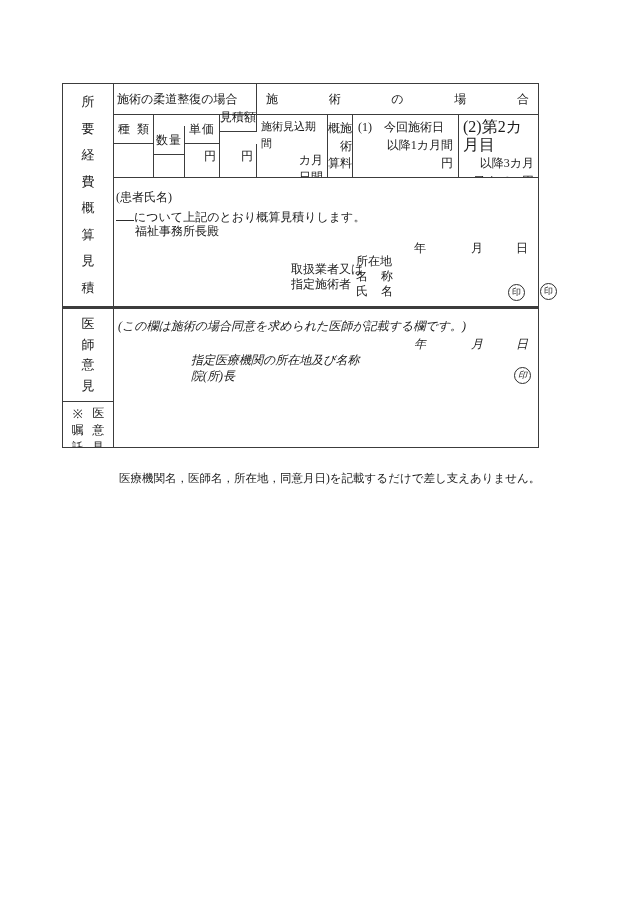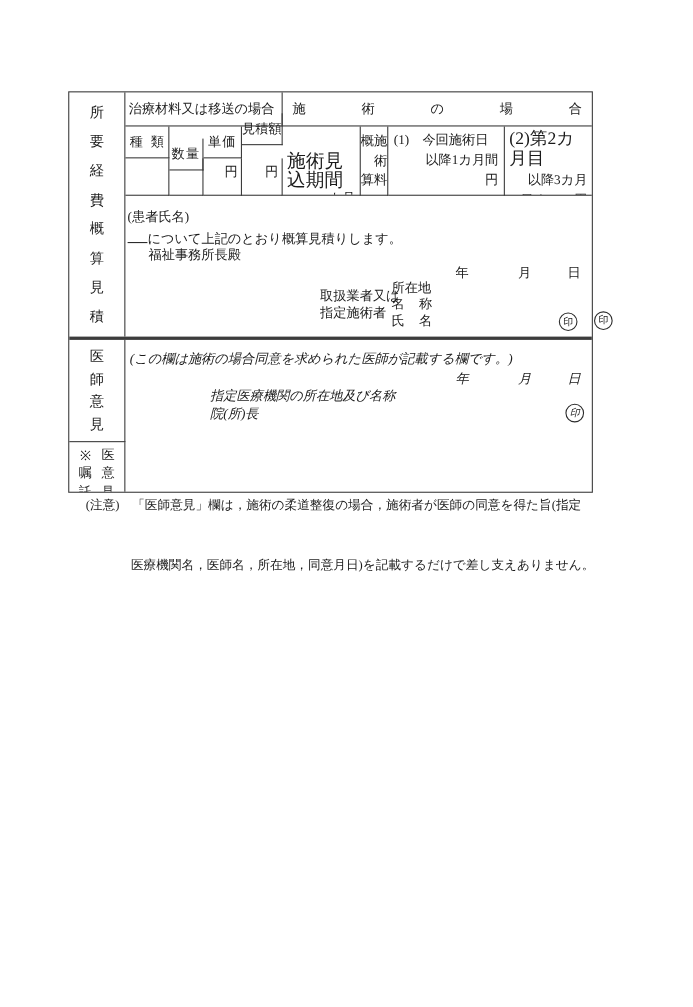--- a/index.html
+++ b/index.html
@@ -33,21 +33,21 @@
         <span>所</span>
         <span>要</span>
         <span>経</span>
         <span>費</span>
         <span>概</span>
         <span>算</span>
         <span>見</span>
         <span>積</span>
       </div>
 
-    <div class="cell br bb" style="left:51px;top:0;width:143px;height:31px;line-height:30px;padding-left:3px;">治療材料又は移送の場合</div>
+    <div class="cell br bb" style="left:51px;top:0;width:143px;height:31px;line-height:30px;padding-left:3px;">施術の柔道整復の場合</div>
 
     <div class="cell bb hspread" style="left:194px;top:0;width:281px;height:31px;padding:0 9px;">
         <span>施</span>
         <span>術</span>
         <span>の</span>
         <span>場</span>
         <span>合</span>
       </div>
 
     <div class="cell br bb hspread" style="left:51px;top:31px;width:40px;height:29px;padding:0 4px;">
@@ -57,21 +57,21 @@
     <div class="cell br bb center" style="left:91px;top:42px;width:31px;height:29px;letter-spacing:1px;">数量</div>
     <div class="cell br bb center" style="left:122px;top:31px;width:35px;height:29px;letter-spacing:1px;text-align:center;">単価</div>
     <div class="cell br bb center" style="left:157px;top:19px;width:37px;height:29px;">見積額</div>
 
     <div class="cell br bb" style="left:51px;top:60px;width:40px;height:34px;"></div>
     <div class="cell br bb" style="left:91px;top:60px;width:31px;height:34px;"></div>
     <div class="cell br bb right" style="left:122px;top:60px;width:35px;height:34px;padding:4px 3px 0 0;">円</div>
     <div class="cell br bb right" style="left:157px;top:60px;width:37px;height:34px;padding:4px 3px 0 0;">円</div>
 
     <div class="cell br bb" style="left:194px;top:31px;width:71px;height:63px;padding:3px 4px;line-height:17px;">
-      <div style="font-size:17px;margin-top:20px;">施術見込期間</div>
+      <div style="font-size:11px;">施術見込期間</div>
       <div class="right">カ月</div>
       <div class="right">日間</div>
     </div>
 
     <div class="cell br bb" style="left:265px;top:31px;width:25px;height:63px;display:flex;justify-content:space-evenly;padding:5px 0;">
       <div class="vspread" style="height:100%;">
           <span>概</span>
           <span>算</span>
         </div>
       <div class="vspread" style="height:100%;">
@@ -150,16 +150,15 @@
           <span>意</span>
           <span>見</span>
         </div>
     </div>
     <div class="cell" style="left:51px;top:318px;width:424px;height:45px;"></div>
 
   </div>
 
   <div class="seal" style="left:540px;top:283px;">印</div>
 
-  <div class="txt" style="left:78px;top:454px;font-size:11.5px;">(注意)　「医師意見」欄は，施術の柔道整復の場合，施術者が医師の同意を得た旨(指定</div>
-  <div class="txt" style="left:119px;top:472px;font-size:11.5px;margin-top:36px;">医療機関名，医師名，所在地，同意月日)を記載するだけで差し支えありません。</div>
+  <div class="txt" style="left:119px;top:472px;font-size:11.5px;">医療機関名，医師名，所在地，同意月日)を記載するだけで差し支えありません。</div>
 
 </div>
 
 </body></html>

